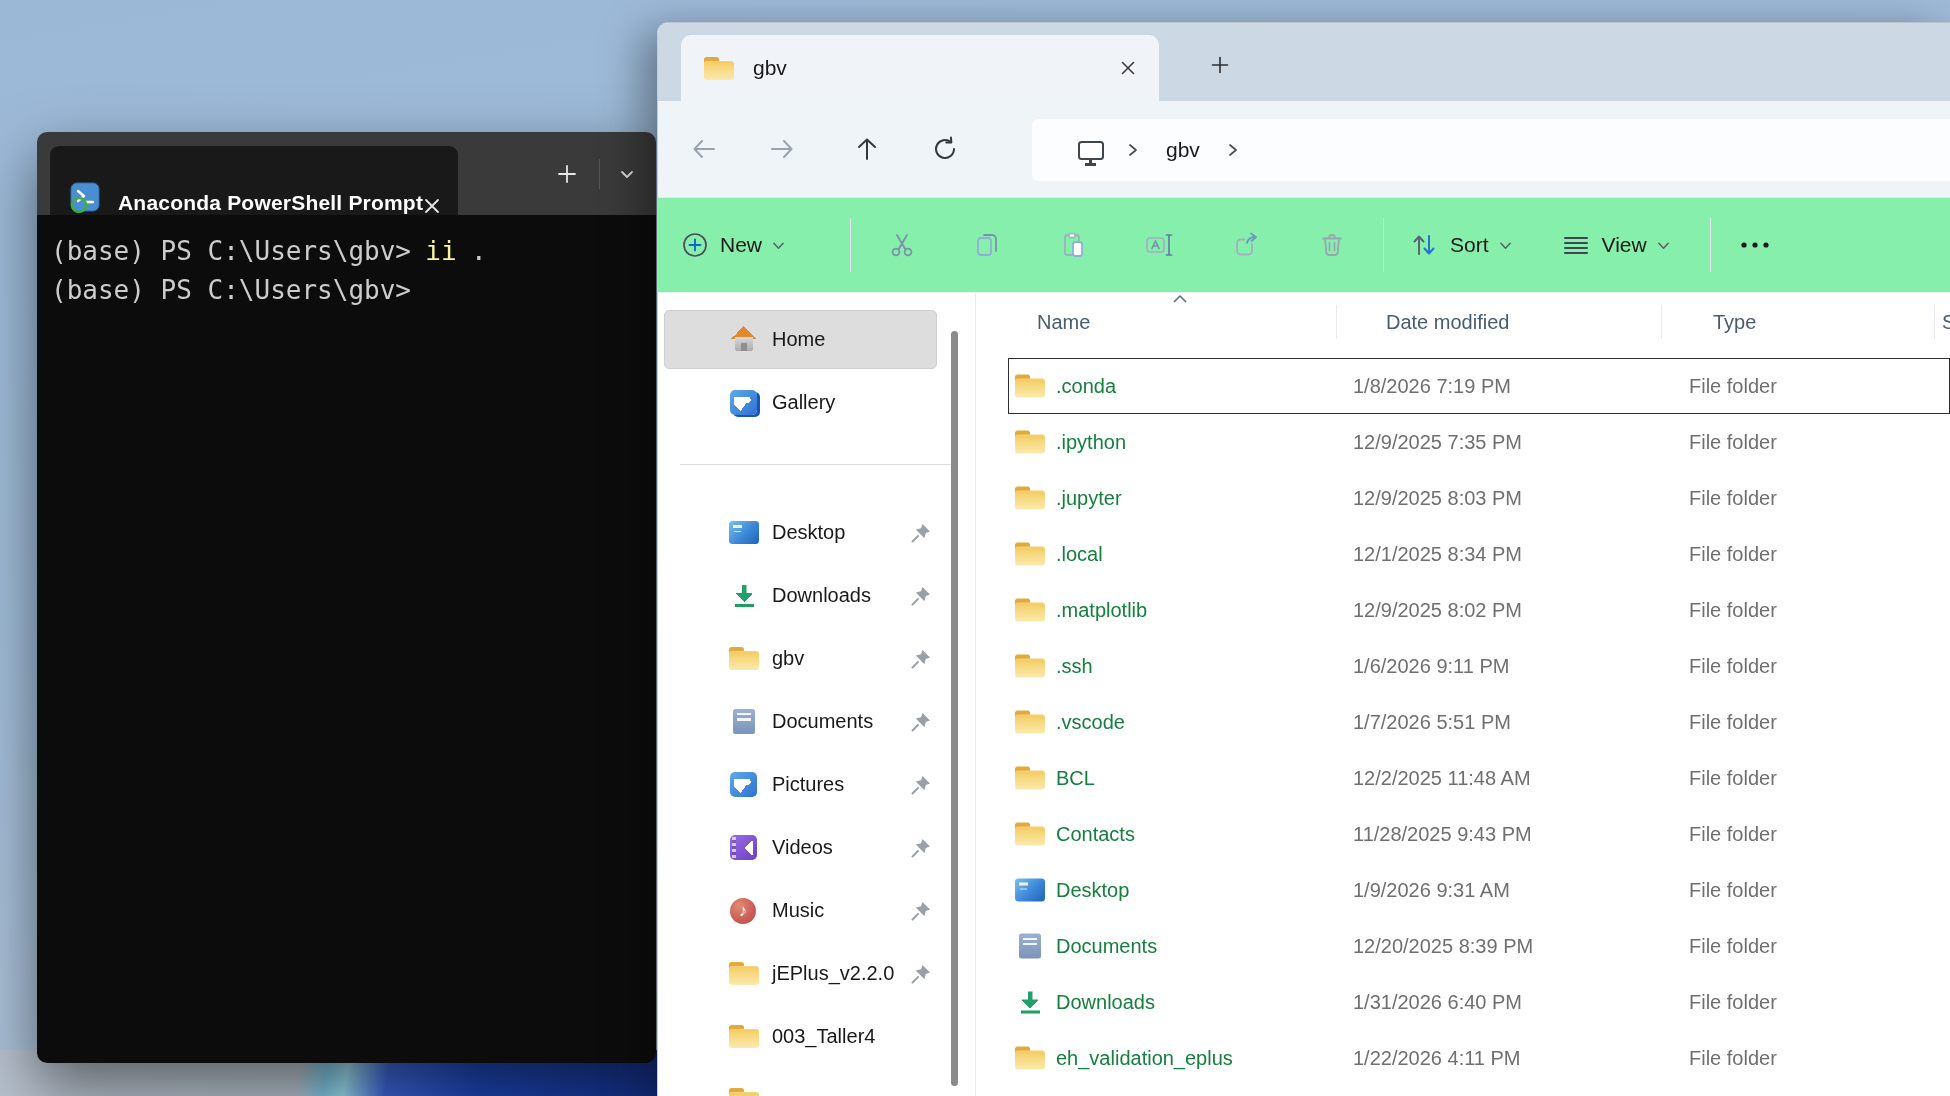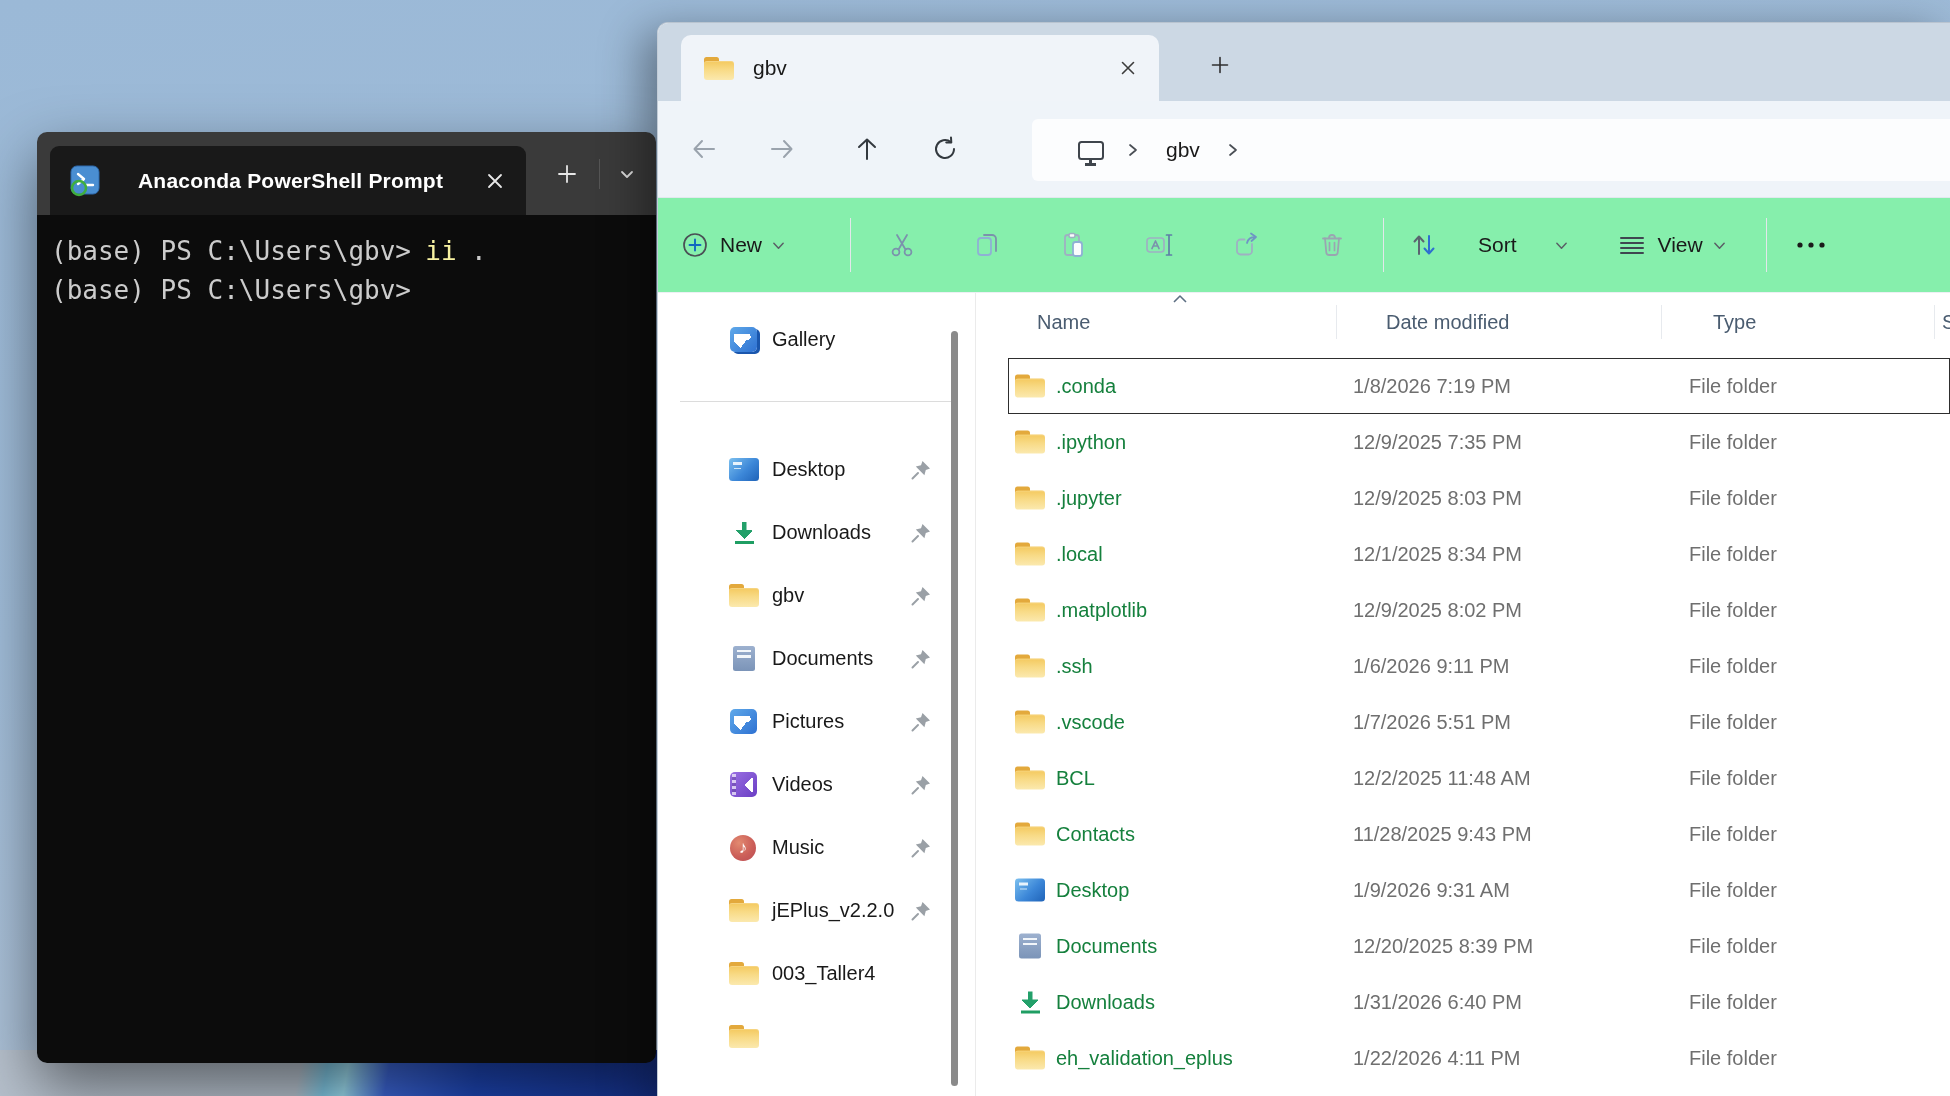--- a/index.html
+++ b/index.html
@@ -6,22 +6,22 @@
   html,body { width:1950px; height:1096px; overflow:hidden; font-family:"Liberation Sans","DejaVu Sans",sans-serif; }
   .stage { position:relative; width:1950px; height:1096px; overflow:hidden;
            background:linear-gradient(170deg,#9bb9d7 0%,#a0bcd8 45%,#a9bfd6 70%,#b2c1d1 100%); }
   .streak { position:absolute; left:0; bottom:0; width:680px; height:46px;
             background:linear-gradient(100deg,#b6c0cc 0%,#b4bfcb 44%,#7fc6e2 48%,#9ad9ec 51%,#3b63d0 57%,#1d44b0 70%,#152f85 100%); }
 
   
   .terminal { position:absolute; left:37px; top:132px; width:619px; height:931px;
               border-radius:10px; overflow:hidden; box-shadow:0 24px 60px rgba(0,0,0,.5); z-index:1; }
   .term-titlebar { position:relative; height:83px; background:#3a3a3a; }
-  .term-tab { position:absolute; left:13px; top:14px; width:476px; height:69px; background:#191919;
-              border-radius:9px 9px 0 0; display:flex; align-items:center; padding:0 22px 0 18px;gap:20px; }
+  .term-tab { position:absolute; left:13px; top:14px; width:408px; height:69px; background:#191919;
+              border-radius:9px 9px 0 0; display:flex; align-items:flex-end; padding:0 22px 0 18px; }
   .term-appicon { width:34px; height:34px; position:relative; flex:none; }
   .term-title { margin-left:16px; color:#ffffff; font-size:21px; font-weight:700; letter-spacing:.2px; white-space:nowrap; }
   .term-close { margin-left:auto; flex:none; }
   .tb-btn { position:absolute; top:24px; width:36px; height:36px; display:flex; align-items:center; justify-content:center; }
   .term-sep { position:absolute; left:562px; top:27px; width:1px; height:30px; background:#555; }
   .term-body { height:848px; background:#0c0c0c; padding:17px 0 0 14px;
                font-family:"DejaVu Sans Mono","Liberation Mono",monospace; font-size:26px; line-height:39px; color:#cccccc; }
   .term-line { white-space:pre; }
   .t-cmd { color:#f8f2a2; margin-left:.55em; }
   .t-arg { color:#cccccc; margin-left:.55em; }
@@ -270,21 +270,21 @@
         </svg>
       </span>
       <span class="tool-icon">
         <svg width="28" height="28" viewBox="0 0 28 28">
           <path d="M5 7.5 H23 M11 7 c0-2 1-3 3-3 s3 1 3 3" fill="none" stroke="#9aa5b1" stroke-width="1.8" stroke-linecap="round"></path>
           <path d="M7 7.5 l1.3 14 a2.8 2.8 0 0 0 2.8 2.5 h5.8 a2.8 2.8 0 0 0 2.8 -2.5 l1.3 -14" fill="none" stroke="#9aa5b1" stroke-width="1.8" stroke-linecap="round" stroke-linejoin="round"></path>
           <path d="M11.5 11.5 v8 M16.5 11.5 v8" stroke="#9aa5b1" stroke-width="1.7" stroke-linecap="round"></path>
         </svg>
       </span>
       <span class="tool-sep" style="margin-left:8px;"></span>
-      <div class="tool-group sort-btn" style="margin-left:26px;gap:28px;">
+      <div class="tool-group sort-btn" style="margin-left:26px;">
         <svg width="28" height="28" viewBox="0 0 28 28">
           <path d="M9 23 V6 M4.5 10.5 L9 5.5 L13.5 10.5" fill="none" stroke="#5b6470" stroke-width="2" stroke-linecap="round" stroke-linejoin="round"></path>
           <path d="M19 5 V22 M14.5 17.5 L19 22.5 L23.5 17.5" fill="none" stroke="#2e6fd0" stroke-width="2" stroke-linecap="round" stroke-linejoin="round"></path>
         </svg>
         <span class="tool-label">Sort</span>
         <svg width="13" height="13" viewBox="0 0 14 14">
             <polyline points="2,4.5 7,10 12,4.5" fill="none" stroke="#5a5f66" stroke-width="1.6" stroke-linecap="round" stroke-linejoin="round"></polyline>
           </svg>
       </div>
       <div class="tool-group view-btn" style="margin-left:50px;">
@@ -304,20 +304,25 @@
             <circle cx="26" cy="4" r="2.6" fill="#1a1a1a"></circle>
         </svg>
       </span>
     </div>
 
     <div class="content">
 
       <nav class="sidebar">
         <div class="side-list top">
 
+        <div class="side-item selected">
+              <span class="ficon icon-home"></span>
+              <span class="side-label">Home</span>
+
+            </div>
             <div class="side-item">
               <span class="ficon icon-gallery"></span>
               <span class="side-label">Gallery</span>
 
             </div>
           </div>
         <div class="side-sep"></div>
         <div class="side-list">
 
         <div class="side-item pinned">

